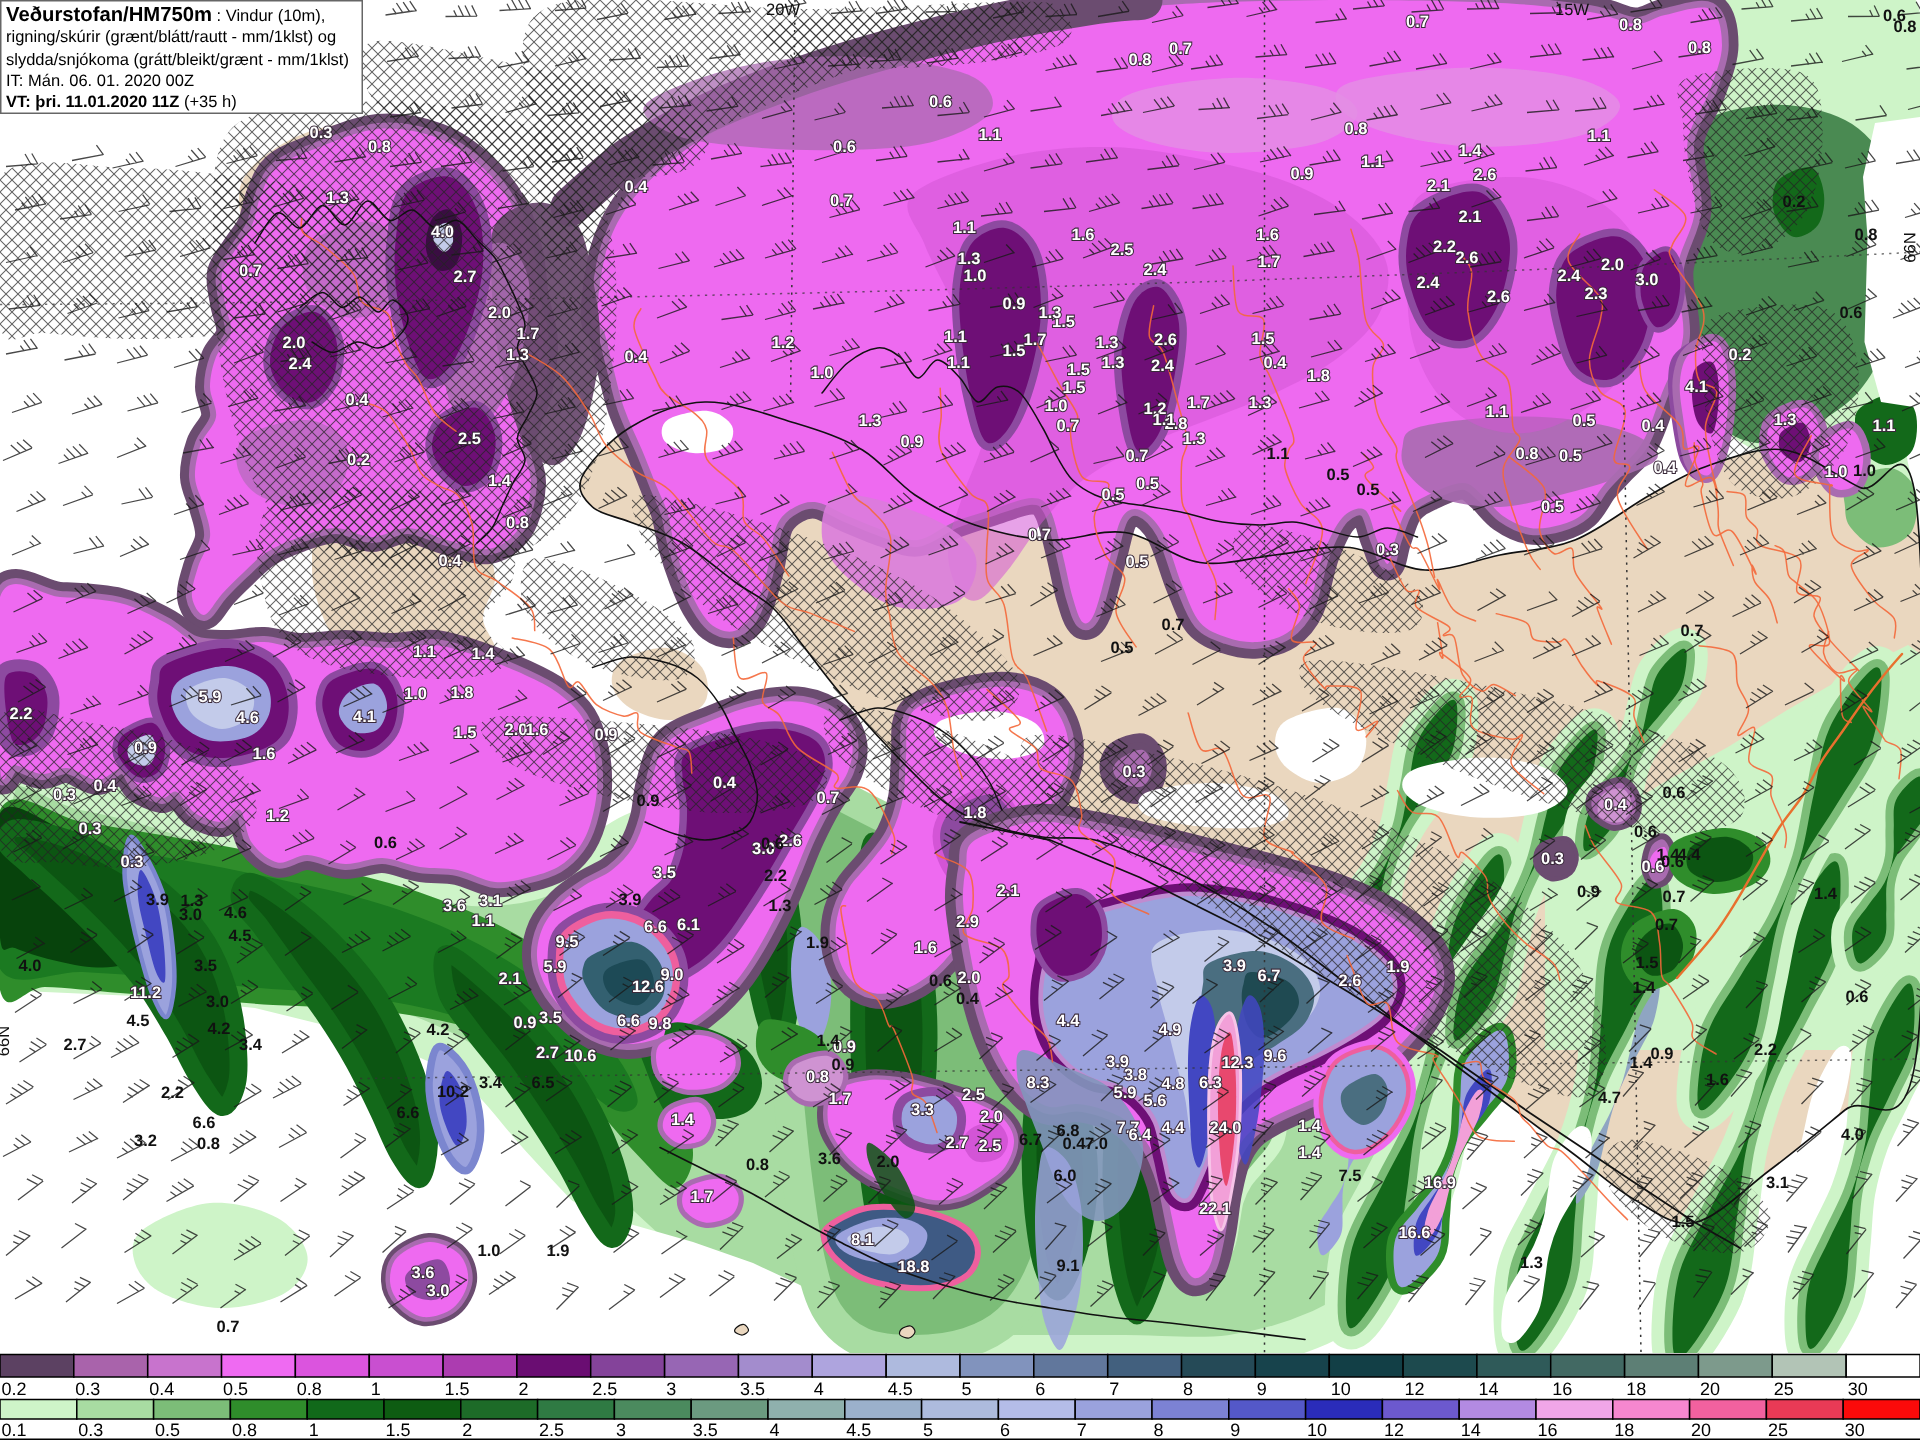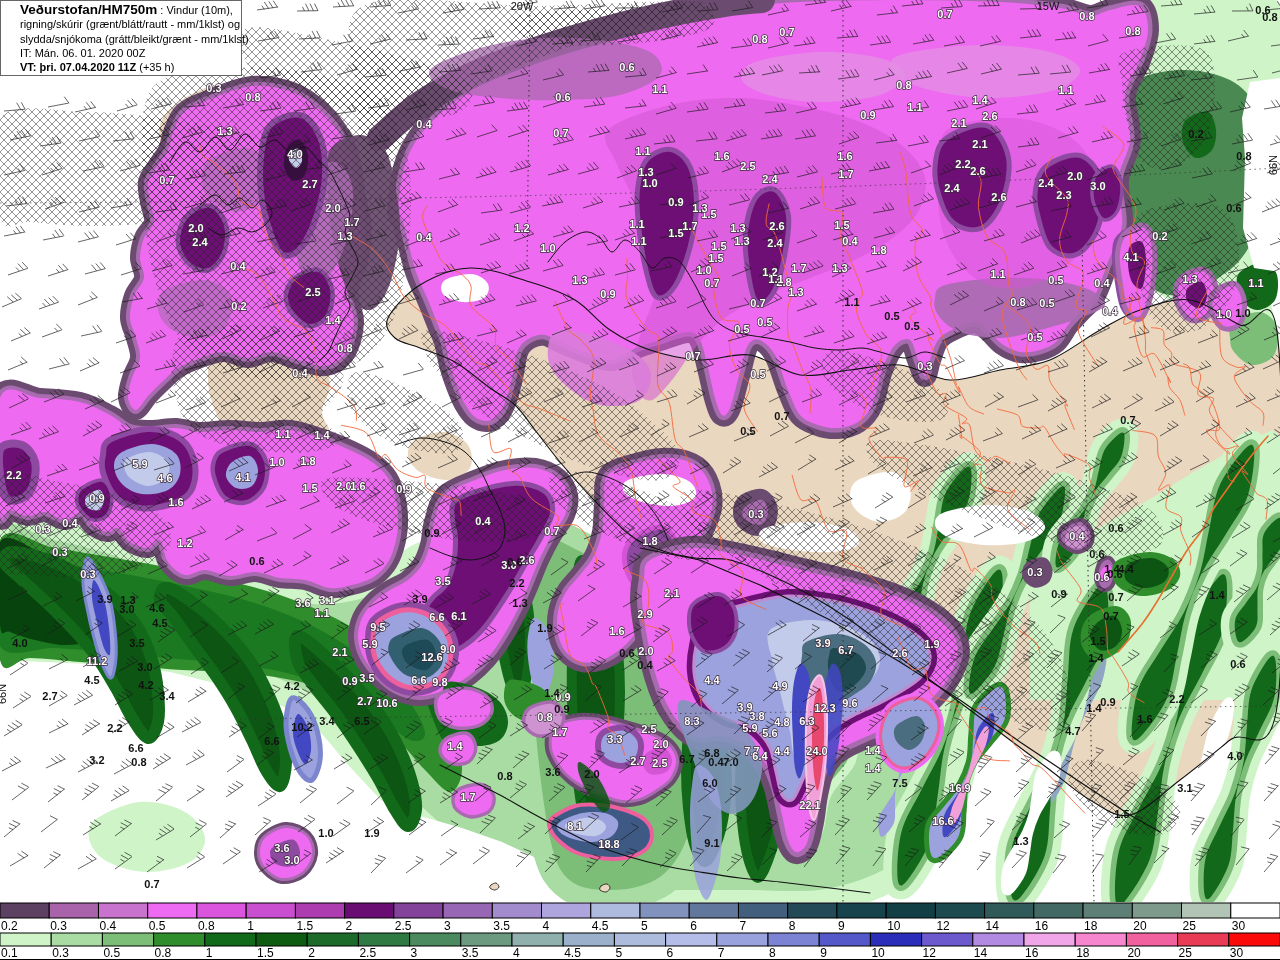--- a/index.html
+++ b/index.html
@@ -664,19 +664,19 @@
 <rect x="1075.2" y="933" width="51.20" height="13" fill="#f687cf" stroke="#000" stroke-width="1"></rect>
 <text x="1076.2" y="957" class="barlab">18</text>
 <rect x="1126.4" y="933" width="51.20" height="13" fill="#f2619f" stroke="#000" stroke-width="1"></rect>
 <text x="1127.4" y="957" class="barlab">20</text>
 <rect x="1177.6" y="933" width="51.20" height="13" fill="#e93a56" stroke="#000" stroke-width="1"></rect>
 <text x="1178.6" y="957" class="barlab">25</text>
 <rect x="1228.8" y="933" width="51.20" height="13" fill="#fb0a0a" stroke="#000" stroke-width="1"></rect>
 <text x="1229.8" y="957" class="barlab">30</text>
 <line x1="0" y1="959.5" x2="1280" y2="959.5" stroke="#000" stroke-width="1"></line>
 </svg>
-<div class="leg" style="position:absolute;left:20px;top:3px;width:234px;line-height:14.3px;overflow:hidden">
+<div class="leg" style="position:absolute;left:4px;top:3px;width:234px;line-height:14.3px;overflow:hidden">
 <b style="font-size:13.5px">Veðurstofan/HM750m</b> : Vindur (10m),<br>
 rigning/skúrir (grænt/blátt/rautt - mm/1klst) og<br>
 slydda/snjókoma (grátt/bleikt/grænt - mm/1klst)<br>
 IT: Mán. 06. 01. 2020 00Z<br>
-<b>VT: þri. 07.04.2020 11Z</b> (+35 h)
+<b>VT: þri. 11.01.2020 11Z</b> (+35 h)
 </div>
 </div>
 </body></html>

